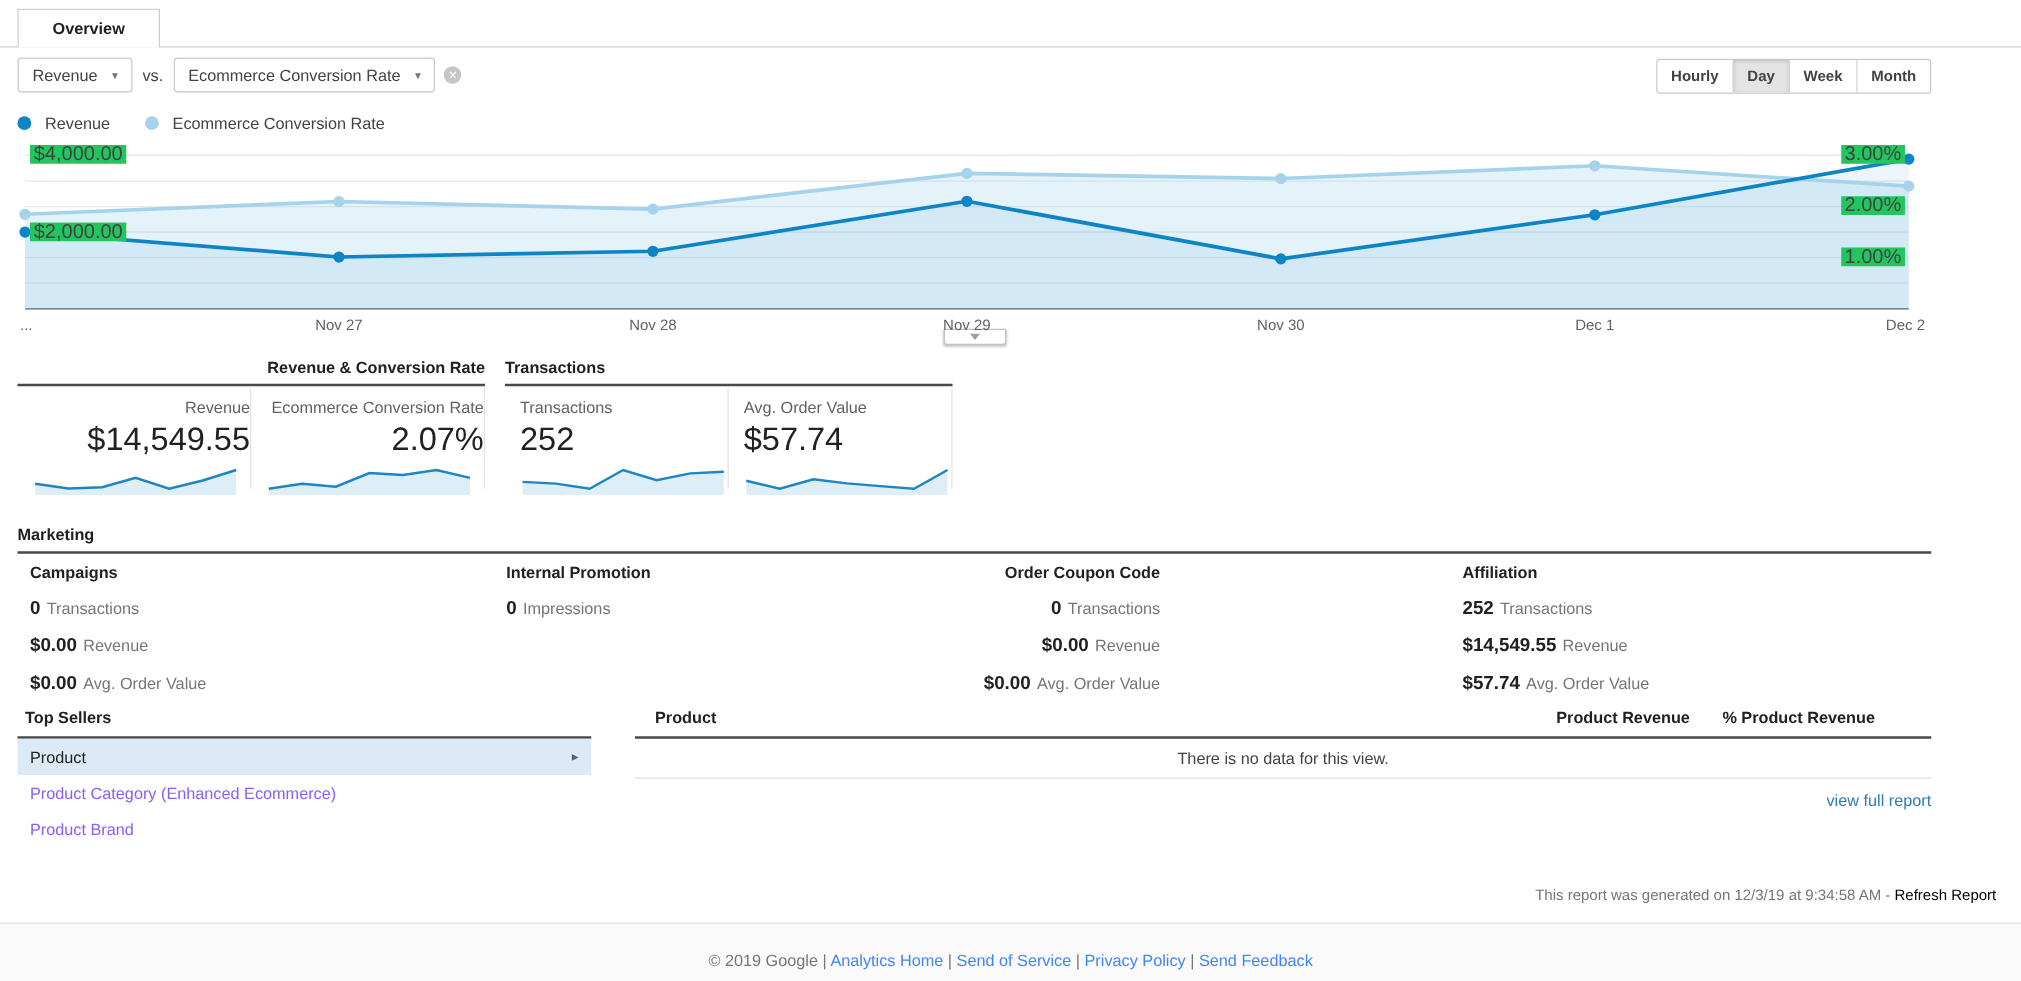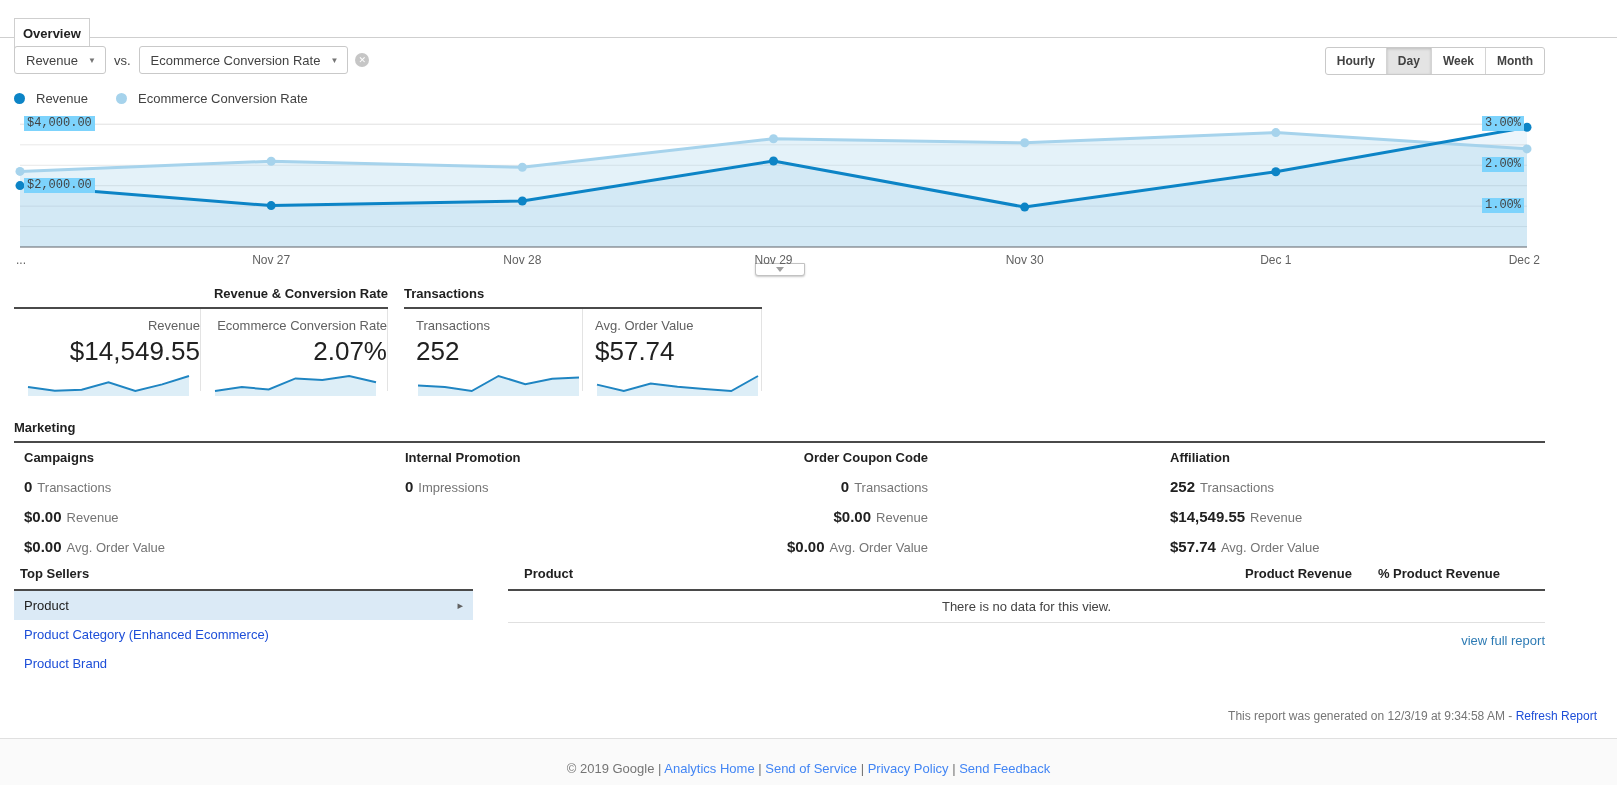--- a/index.html
+++ b/index.html
@@ -1,22 +1,22 @@
 <!DOCTYPE html>
 <html><head>
 <meta charset="utf-8">
 <style>
   html,body{margin:0;padding:0;background:#fff;}
   .page{position:relative;width:1617px;height:785px;overflow:hidden;background:#fff;
         font-family:"Liberation Sans",sans-serif;color:#212121;font-size:13px;}
 
   
   .tabbar{position:absolute;top:0;left:0;right:0;height:37px;border-bottom:1px solid #cfcfcf;background:#fff;}
-  .tab{position:absolute;left:14px;top:18px;height:30px;background:#fff;border:1px solid #cfcfcf;border-bottom:none;
-       padding:0 8px;line-height:29px;font-weight:bold;font-size:13px;color:#212121;cursor:pointer;}
+  .tab{position:absolute;left:14px;top:7px;height:30px;background:#fff;border:1px solid #cfcfcf;border-bottom:none;
+       padding:0 27px;line-height:29px;font-weight:bold;font-size:13px;color:#212121;cursor:pointer;}
 
   
   .controls{position:absolute;top:46px;left:14px;display:flex;align-items:center;}
   .select{height:26px;border:1px solid #c9c9c9;border-radius:3px;background:#fff;display:flex;align-items:center;
           padding:0 9px 0 11px;font-size:13px;color:#424242;cursor:pointer;}
   .select .caret{margin-left:10px;font-size:8px;color:#757575;}
   .vs{color:#424242;margin:0 8px;font-size:13px;}
   .clear{width:14px;height:14px;border-radius:50%;background:#c6c6c6;color:#fff;font-size:9px;line-height:14px;
          text-align:center;margin-left:7px;cursor:pointer;}
 
@@ -27,21 +27,21 @@
   .seg-btn:first-child{border-left:none;}
   .seg-btn.selected{background:#e4e4e4;box-shadow:inset 0 1px 3px rgba(0,0,0,.18);}
 
   
   .legend{position:absolute;top:91px;left:14px;display:flex;align-items:center;gap:28px;}
   .legend-item{display:flex;align-items:center;gap:11px;font-size:13px;color:#424242;cursor:pointer;}
   .legend-dot{width:11px;height:11px;border-radius:50%;}
 
   
   .chart-wrap{position:absolute;top:110px;left:0;width:1617px;height:172px;}
-  .axis-label{position:absolute;background:#7dd3fc;padding:0 3px;font-size:12px;color:#424242;line-height:15px;font-family:Liberation Mono, monospace;}
+  .axis-label{position:absolute;background:#22c55e;padding:0 3px;font-size:16px;color:#424242;line-height:15px;}
   .axis-label.right{text-align:right;}
   .x-label{position:absolute;top:143px;font-size:12px;color:#616161;white-space:nowrap;}
   .ann-tab{position:absolute;left:755px;top:153px;width:48px;height:11px;background:#fff;border:1px solid #c2c2c2;
            border-radius:0 0 3px 3px;box-shadow:0 1px 2px rgba(0,0,0,.22);display:flex;align-items:center;
            justify-content:center;cursor:pointer;}
   .ann-caret{width:0;height:0;border-left:4px solid transparent;border-right:4px solid transparent;border-top:5px solid #9e9e9e;}
 
   
   .sc-section{position:absolute;top:286px;}
   .section-head{font-size:13px;font-weight:bold;color:#212121;padding-bottom:6px;border-bottom:2px solid #4a4a4a;}
@@ -57,36 +57,36 @@
   .mcol{position:absolute;top:30px;}
   .mcol-title{font-weight:bold;font-size:13px;color:#212121;margin-bottom:13px;}
   .stat{margin-bottom:13px;white-space:nowrap;}
   .stat-value{font-weight:bold;font-size:15px;color:#212121;}
   .stat-label{color:#757575;margin-left:5px;font-size:13px;}
 
   
   .topsellers{position:absolute;top:563px;left:14px;width:459px;}
   .ts-head{font-size:13px;font-weight:bold;color:#212121;padding:3px 0 8px 6px;border-bottom:2px solid #4a4a4a;}
   .ts-item{height:29px;display:flex;align-items:center;justify-content:space-between;padding:0 10px;font-size:13px;
-           color:#1d4ed8;cursor:pointer;}
+           color:#8b5cf6;cursor:pointer;}
   .ts-item.selected{background:#dbeaf6;color:#212121;}
   .ts-arrow{color:#616161;font-size:11px;}
   .ptable{position:absolute;top:563px;left:508px;width:1037px;}
   .pt-head{display:flex;align-items:flex-end;padding:3px 45px 8px 0;border-bottom:2px solid #4a4a4a;
            font-weight:bold;font-size:13px;color:#212121;}
   .pt-head .c1{padding-left:16px;}
   .pt-spacer{flex:1;}
   .pt-head .c3{margin-left:26px;}
   .pt-empty{text-align:center;font-size:13px;color:#424242;padding:8px 0;border-bottom:1px solid #e0e0e0;}
   .pt-link{text-align:right;margin-top:10px;font-size:13px;}
   .link{color:#2e7bb4;cursor:pointer;}
 
   
   .gen-line{position:absolute;top:709px;right:20px;font-size:12px;color:#757575;}
-  .gen-line .link{color:#1d4ed8;}
+  .gen-line .link{color:#000000;}
   .footerband{position:absolute;top:738px;left:0;right:0;bottom:0;background:#fafafa;border-top:1px solid #e0e0e0;
               text-align:center;}
   .footer-inner{margin-top:22px;font-size:13px;color:#757575;}
   .f-link{color:#4285f4;cursor:pointer;}
 </style>
 </head>
 <body>
 
 <div class="page">
 

